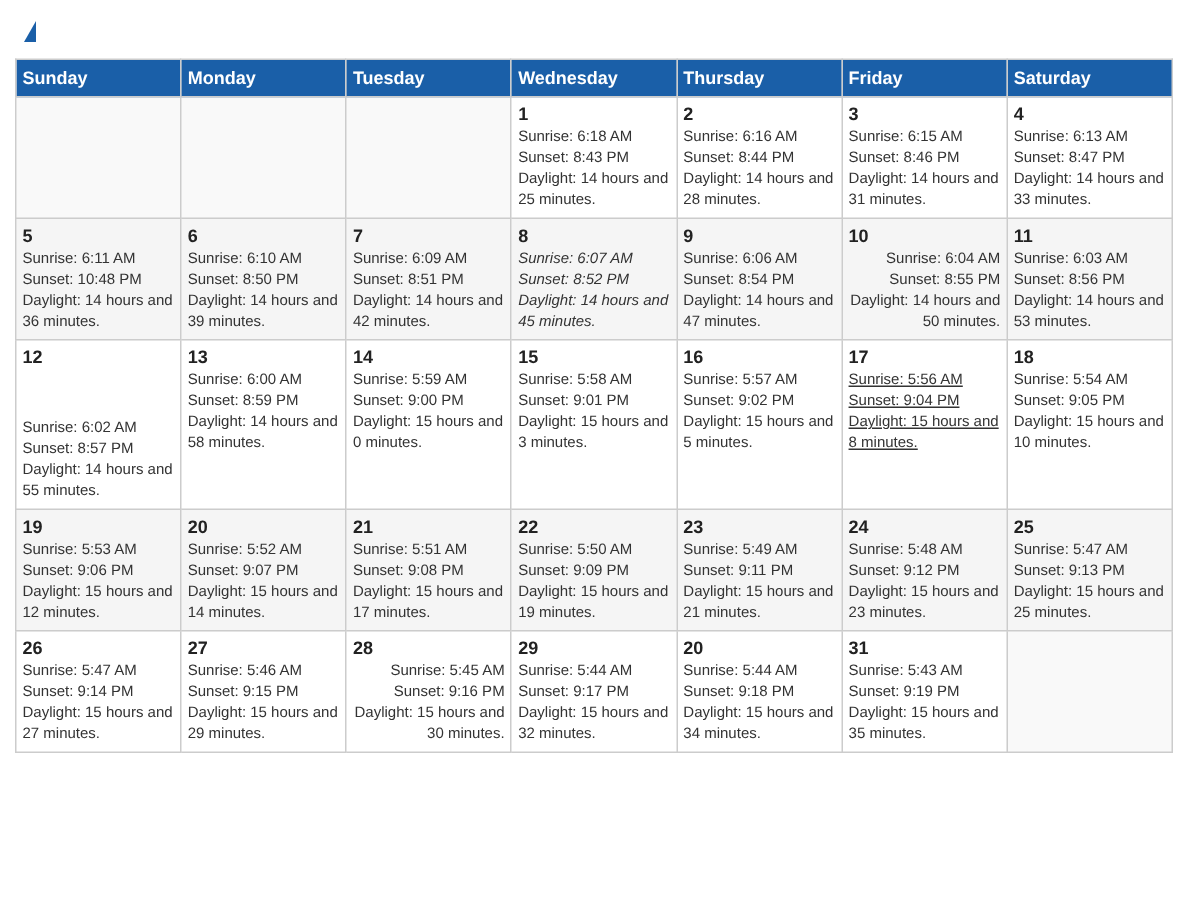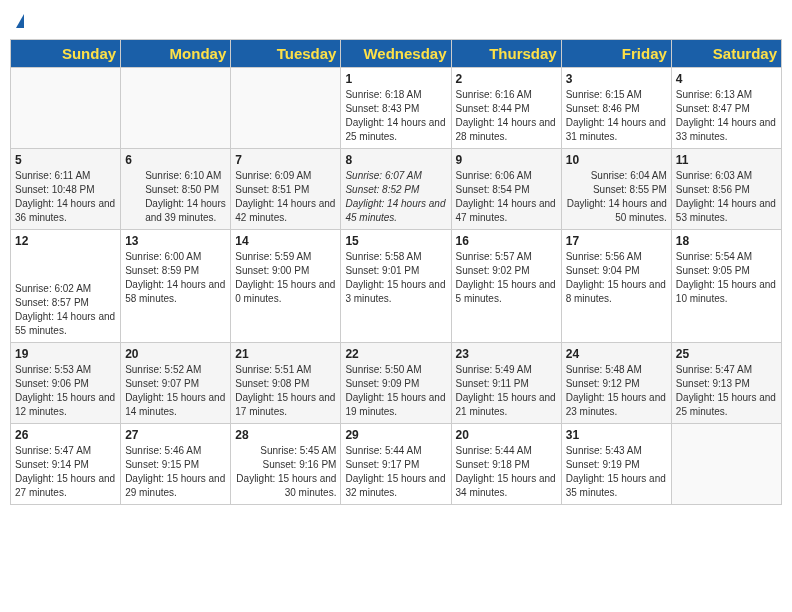--- a/index.html
+++ b/index.html
@@ -46,24 +46,24 @@
       font-size: 14px;
       color: #555;
     }
     .calendar {
       width: 100%;
       border-collapse: collapse;
       font-size: 10.5px;
     }
     .calendar th {
       background: #1a5fa8;
-      color: #fde047;
+      color: #ffffff;
       padding: 5px 4px;
-      text-align: right;
-      font-size: 15px;
+      text-align: left;
+      font-size: 12px;
       font-weight: bold;
       border: 1px solid #ccc;
     }
     .calendar td {
       border: 1px solid #ccc;
       vertical-align: top;
       padding: 4px;
       width: 14.28%;
       min-height: 80px;
       background: #fff;
@@ -147,21 +147,21 @@
       </tr>
       <tr>
         <td>
           <div class="day-num">5</div>
           <div class="day-info" style="white-space: pre-line;">Sunrise: 6:11 AM
 Sunset: 10:48 PM
 Daylight: 14 hours and 36 minutes.</div>
         </td>
         <td>
           <div class="day-num">6</div>
-          <div class="day-info" style="white-space: pre-line; margin-left: 20px;">Sunrise: 6:10 AM
+          <div class="day-info" style="white-space: pre-line;">Sunrise: 6:10 AM
 Sunset: 8:50 PM
 Daylight: 14 hours and 39 minutes.</div>
         </td>
         <td>
           <div class="day-num">7</div>
           <div class="day-info" style="white-space: pre-line;">Sunrise: 6:09 AM
 Sunset: 8:51 PM
 Daylight: 14 hours and 42 minutes.</div>
         </td>
         <td>
@@ -215,21 +215,21 @@
 Daylight: 15 hours and 3 minutes.</div>
         </td>
         <td>
           <div class="day-num">16</div>
           <div class="day-info" style="white-space: pre-line;">Sunrise: 5:57 AM
 Sunset: 9:02 PM
 Daylight: 15 hours and 5 minutes.</div>
         </td>
         <td>
           <div class="day-num">17</div>
-          <div class="day-info" style="white-space: pre-line;">Sunrise: 5:56 AM
+          <div class="day-info" style="white-space: pre-line; text-decoration: underline;">Sunrise: 5:56 AM
 Sunset: 9:04 PM
 Daylight: 15 hours and 8 minutes.</div>
         </td>
         <td>
           <div class="day-num">18</div>
           <div class="day-info" style="white-space: pre-line;">Sunrise: 5:54 AM
 Sunset: 9:05 PM
 Daylight: 15 hours and 10 minutes.</div>
         </td>
       </tr>

